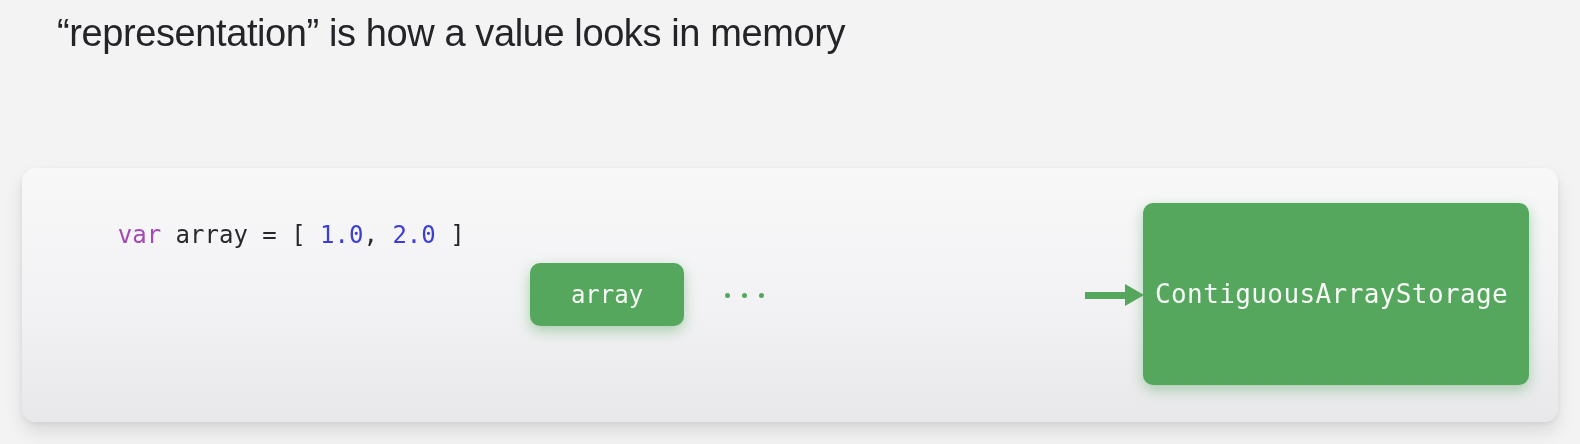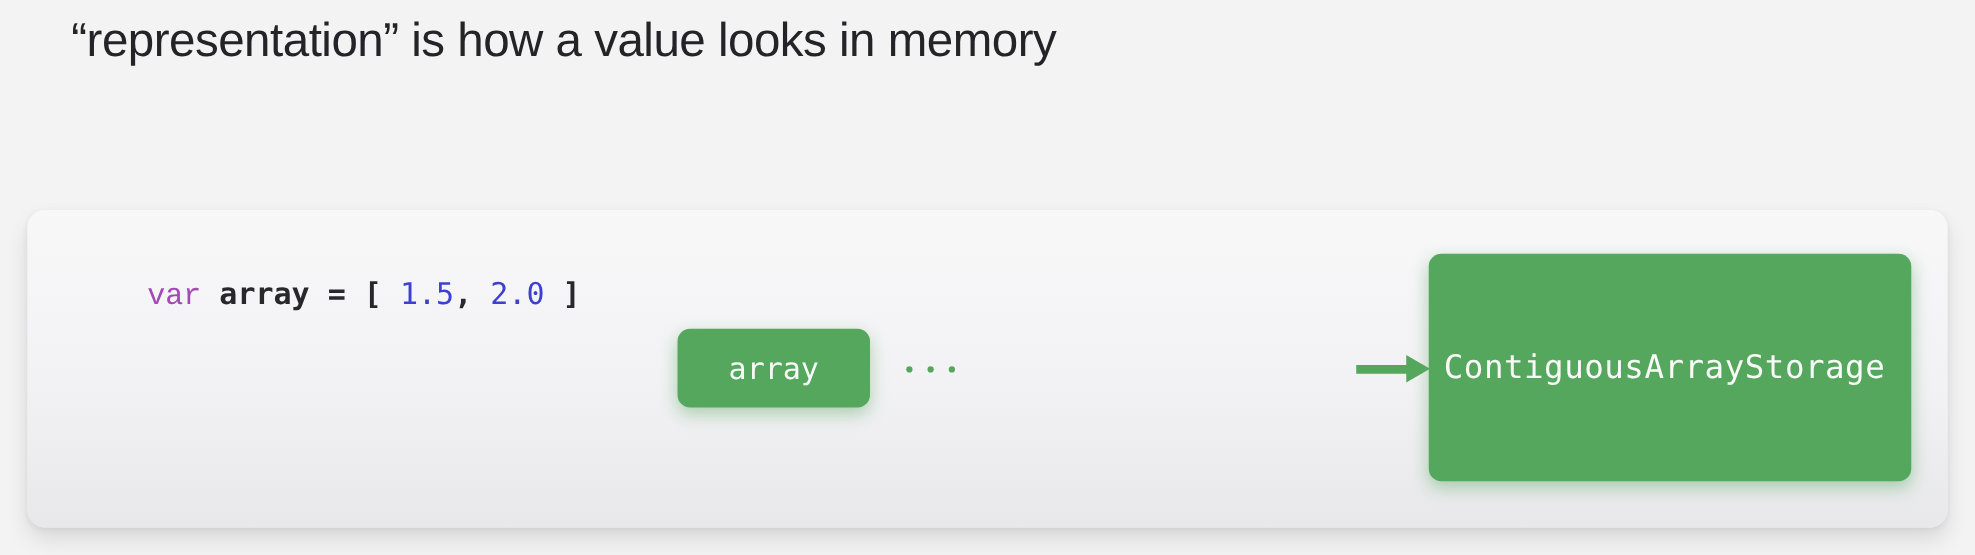--- a/index.html
+++ b/index.html
@@ -43,38 +43,38 @@
   
   .code-line {
     position: absolute;
     left: 38px;
     top: 22px;
     font-family: "DejaVu Sans Mono", monospace;
     font-size: 24px;
     line-height: 30px;
     white-space: pre;
   }
-  .tok-keyword { color: #a249b6; font-family: Liberation Mono, monospace; }
+  .tok-keyword { color: #a249b6; }
   .tok-number  { color: #3c3fd2; }
-  .tok-plain   { color: #28282c; font-weight: bold; }
+  .tok-plain   { color: #28282c; }
 
   
   .gbox {
     position: absolute;
     background: #55a75d;
     border-radius: 10px;
     box-shadow: 0 5px 14px rgba(85,167,93,0.45);
     color: #f7faf7;
     font-family: "DejaVu Sans Mono", monospace;
     display: flex;
     align-items: center;
     justify-content: center;
   }
   .array-box {
-    left: 520px; top: 95px;
+    left: 508px; top: 95px;
     width: 154px; height: 63px;
     font-size: 24px;
   }
   .ref-box {
     left: 747px; top: 94px;
     width: 317px; height: 65px;
     font-size: 24px;
   }
   .storage-box {
     left: 1121px; top: 35px;
@@ -126,21 +126,21 @@
   }
 </style>
 </head>
 <body>
 
 <div class="slide-title">“representation” is how a value looks in memory</div>
 
 <div class="panel">
 
   <div class="code-line">
-    <span class="tok-keyword">var</span><span class="tok-plain"> array = [ </span><span class="tok-number">1.5</span><span class="tok-plain">, </span><span class="tok-number">2.0</span><span class="tok-plain"> ]</span>
+    <span class="tok-keyword">var</span><span class="tok-plain"> array = [ </span><span class="tok-number">1.0</span><span class="tok-plain">, </span><span class="tok-number">2.0</span><span class="tok-plain"> ]</span>
   </div>
 
   <div class="gbox array-box">
     <span>array</span>
   </div>
 
   <div class="ellipsis">
     <span class="dot"></span>
     <span class="dot"></span>
     <span class="dot"></span>

